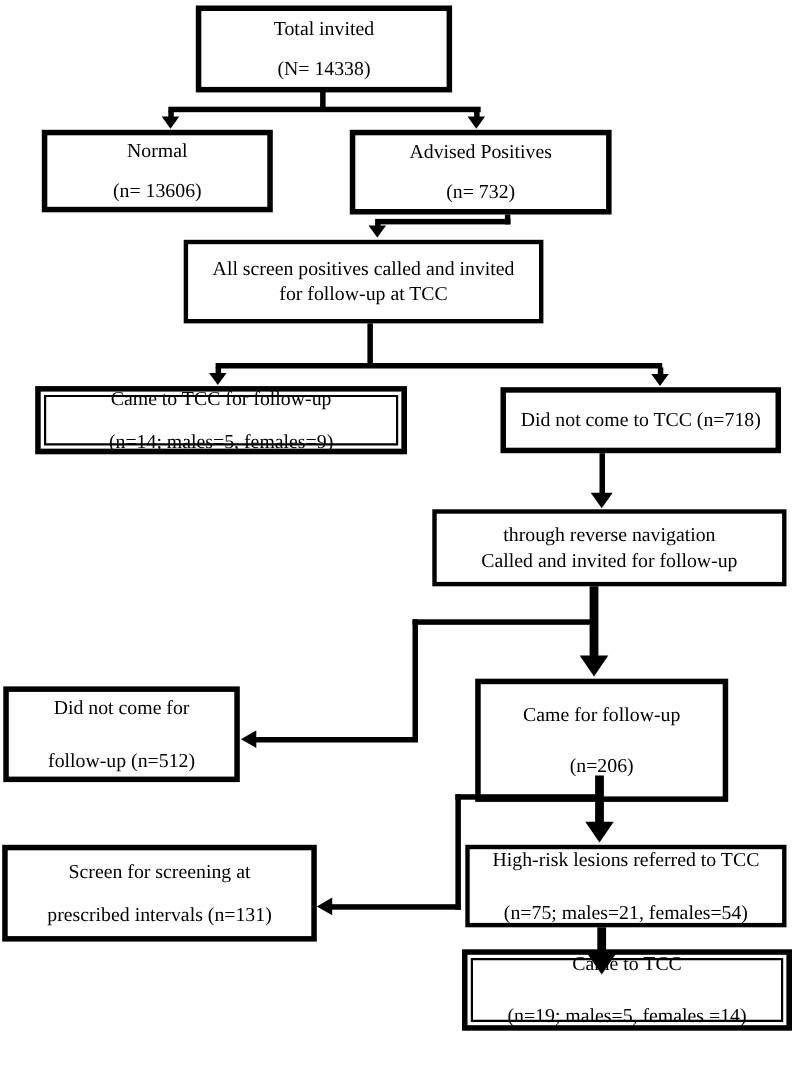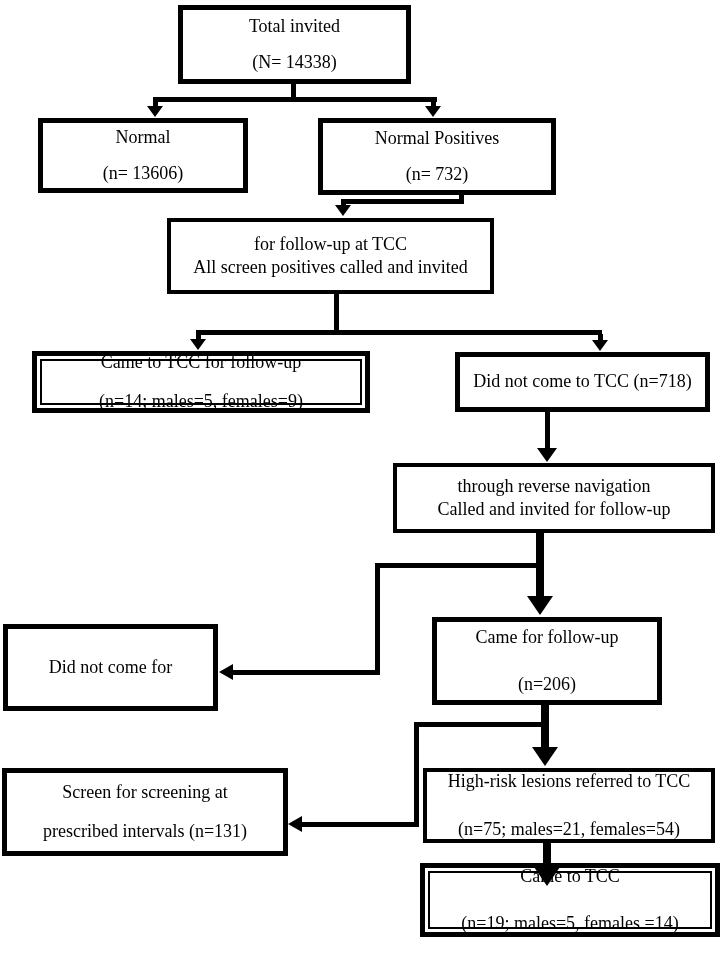--- a/index.html
+++ b/index.html
@@ -38,48 +38,49 @@
     <div class="ln">Total invited</div>
     <div class="ln">(N= 14338)</div>
   </div>
 
   <div class="node b5 g-lg" style="left:38px;top:118px;width:210px;height:75px">
     <div class="ln">Normal</div>
     <div class="ln">(n= 13606)</div>
   </div>
 
   <div class="node b5 g-lg" style="left:318px;top:118px;width:238px;height:77px">
-    <div class="ln">Normal Positives</div>
+    <div class="ln">Advised Positives</div>
     <div class="ln">(n= 732)</div>
   </div>
 
   <div class="node g-tight" style="left:167px;top:218px;width:327px;height:76px">
+    <div class="ln wrapok">All screen positives called and invited</div>
     <div class="ln wrapok">for follow-up at TCC</div>
-    <div class="ln wrapok">All screen positives called and invited</div>
   </div>
 
   <div class="node dbl g-sm" style="left:32px;top:351px;width:338px;height:62px">
     <div class="ln">Came to TCC for follow-up</div>
     <div class="ln">(n=14; males=5, females=9)</div>
   </div>
 
   <div class="node b5" style="left:455px;top:352px;width:255px;height:60px">
     <div class="ln">Did not come to TCC (n=718)</div>
   </div>
 
   <div class="node g-tight" style="left:393px;top:463px;width:322px;height:70px">
     <div class="ln wrapok">through reverse navigation</div>
     <div class="ln wrapok">Called and invited for follow-up</div>
   </div>
 
   <div class="node b5 g-md" style="left:3px;top:624px;width:215px;height:87px">
     <div class="ln">Did not come for</div>
+    <div class="ln">follow-up (n=512)</div>
   </div>
 
-  <div class="node b5 g-md" style="left:432px;top:617px;width:230px;height:88px">
+  <div class="node b5 g-md" style="left:432px;top:617px;width:230px;height:112px">
     <div class="ln">Came for follow-up</div>
     <div class="ln">(n=206)</div>
   </div>
 
   <div class="node b5 g-sm" style="left:2px;top:768px;width:286px;height:88px">
     <div class="ln">Screen for screening at</div>
     <div class="ln">prescribed intervals (n=131)</div>
   </div>
 
   <div class="node g-md" style="left:423px;top:768px;width:292px;height:75px">

